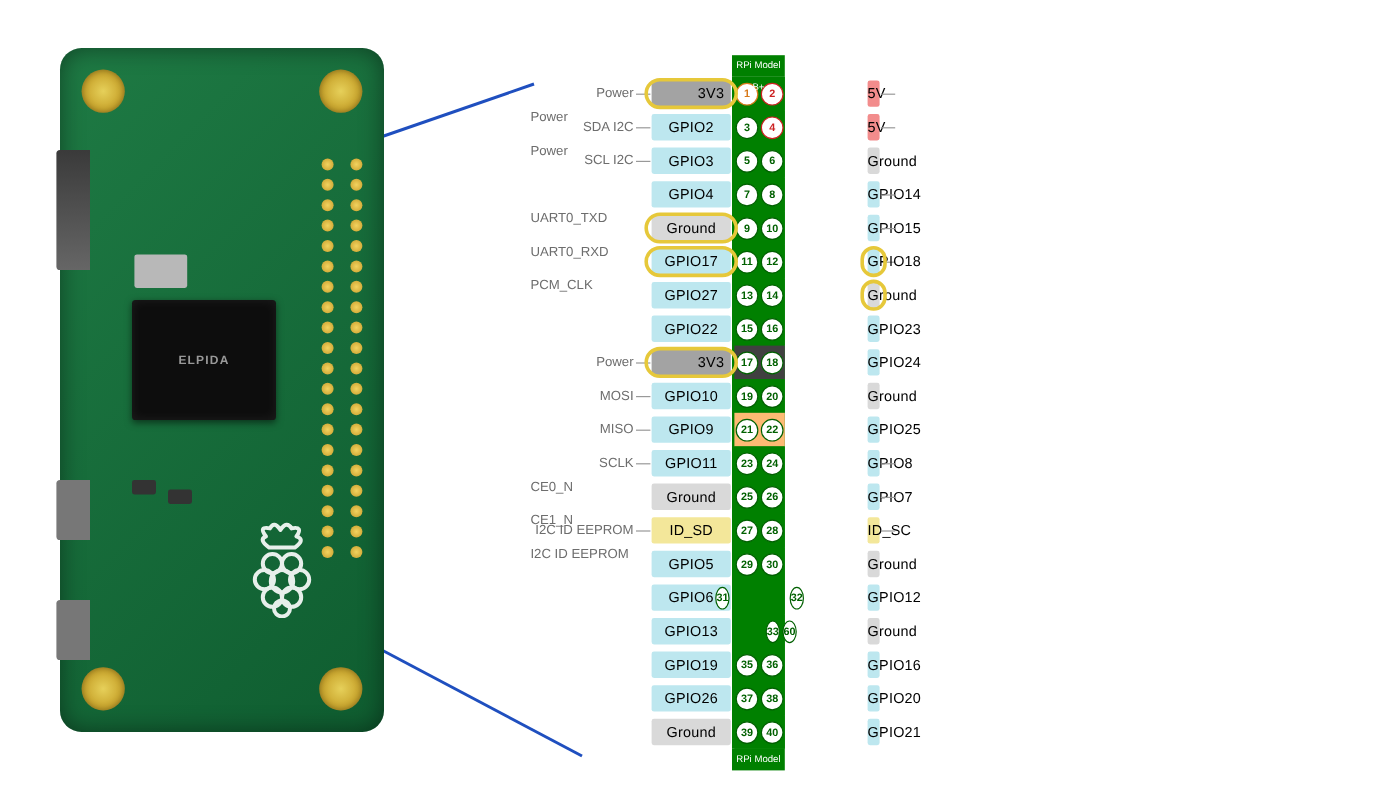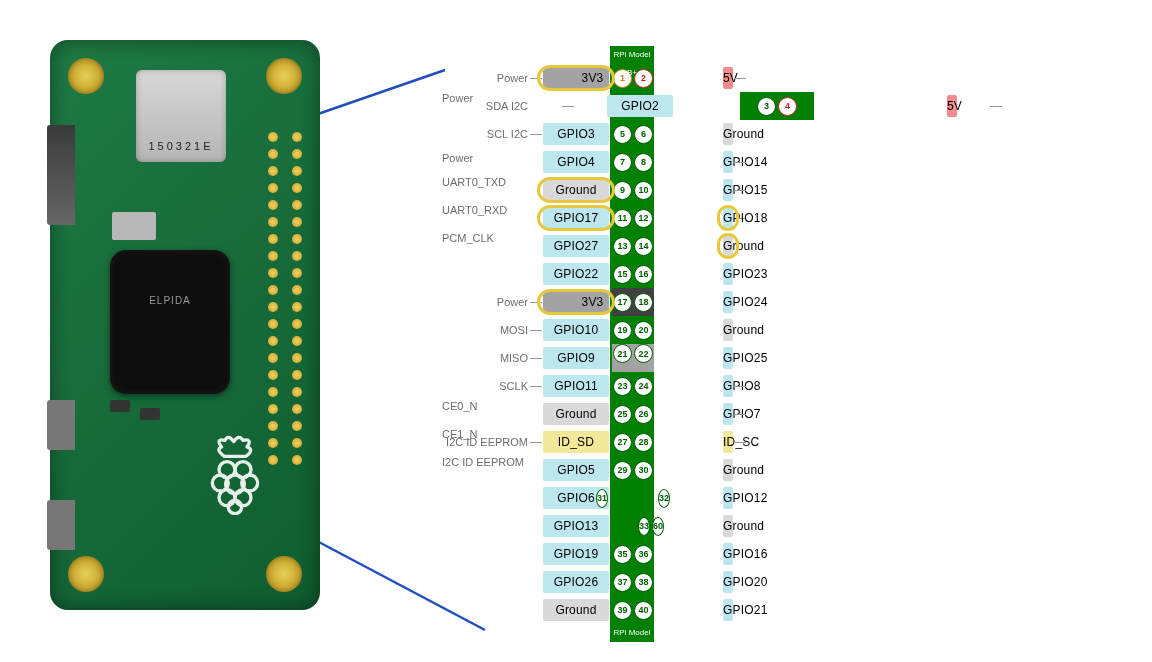--- a/index.html
+++ b/index.html
@@ -7,22 +7,22 @@
   
   .board-wrap { position:absolute; left:50px; top:40px; width:270px; height:570px; }
   .board { position:absolute; left:0; top:0; width:270px; height:570px;
     background: linear-gradient(135deg,#1e7a44 0%, #0f5d30 100%);
     border-radius:18px; box-shadow: inset 0 0 20px rgba(0,0,0,.45); }
   .mount { position:absolute; width:36px; height:36px; border-radius:50%;
     background: radial-gradient(circle,#e6d05a 0%,#caa62e 60%,#a8871f 100%);
     box-shadow: inset 0 0 6px rgba(0,0,0,.35); }
   .mount.tl{top:18px;left:18px;} .mount.tr{top:18px;right:18px;}
   .mount.bl{bottom:18px;left:18px;} .mount.br{bottom:18px;right:18px;}
-  .chip { position:absolute; left:60px; top:210px; width:120px; height:144px; background:#0d0d0d;
-    border-radius:16px; box-shadow: inset 0 0 10px rgba(255,255,255,.07),0 2px 6px rgba(0,0,0,.5);}
+  .chip { position:absolute; left:60px; top:210px; width:120px; height:100px; background:#0d0d0d;
+    border-radius:3px; box-shadow: inset 0 0 10px rgba(255,255,255,.07),0 2px 6px rgba(0,0,0,.5); font-weight: bold;}
   .chip-label{ position:absolute; left:0; right:0; top:45px; text-align:center; color:#999; font-size:10px; letter-spacing:1px;}
   .sd { position:absolute; left:86px; top:30px; width:90px; height:92px; background:linear-gradient(#d8d8d8,#b5b5b5);
     border-radius:6px; box-shadow:inset 0 0 6px rgba(0,0,0,.25);}
   .sd-label{position:absolute;bottom:10px;width:100%;text-align:center;color:#222;font-size:11px;letter-spacing:3px;}
   .hdmi { position:absolute; left:-3px; top:85px; width:28px; height:100px; background:linear-gradient(#3a3a3a,#666);
     border-radius:3px 0 0 3px;}
   .usb1 { position:absolute; left:-3px; top:360px; width:28px; height:50px; background:#777; border-radius:3px 0 0 3px;}
   .usb2 { position:absolute; left:-3px; top:460px; width:28px; height:50px; background:#777; border-radius:3px 0 0 3px;}
   .gpio-holes{ position:absolute; right:18px; top:92px; width:34px; display:flex; flex-direction:column; gap:7px; }
   .gpio-row{ display:flex; gap:7px; justify-content:space-between;}
@@ -65,23 +65,20 @@
     <line x1="315" y1="115" x2="445" y2="70" stroke="#1f4fbf" stroke-width="2.5"></line>
     <line x1="315" y1="540" x2="485" y2="630" stroke="#1f4fbf" stroke-width="2.5"></line>
   </svg>
 
   <div class="board-wrap">
     <div class="board">
       <div class="mount tl"></div>
       <div class="mount tr"></div>
       <div class="mount bl"></div>
       <div class="mount br"></div>
-      <div class="sd">
-        <div class="sd-label">150321E</div>
-      </div>
       <div class="hdmi"></div>
       <div class="usb1"></div>
       <div class="usb2"></div>
       <div class="chip">
         <div class="chip-label">ELPIDA</div>
       </div>
       <div class="gpio-holes" id="holes">
           <div class="gpio-row">
             <div class="hole"></div>
             <div class="hole"></div>
@@ -201,21 +198,21 @@
           <div class="gap"></div>
           <div style="grid-column: 5 / span 2; display: flex; justify-content: center; align-items: center; background: rgb(0, 128, 0); height: 28px;">
             <div class="pin orange">1</div>
             <div class="pin red">2</div>
           </div>
           <div class="gap"></div>
           <div class="tag v5">5V</div>
           <div class="dash"></div>
           <div class="lbl right">Power</div>
         </div>
-        <div class="row" style="grid-template-columns: 90px 12px 68px 2px 40px 2px 68px 12px 110px; gap: 32px;">
+        <div class="row" style="grid-template-columns: 90px 12px 68px 2px 40px 2px 68px 12px 110px;">
           <div class="lbl">SDA I2C</div>
           <div class="dash"></div>
           <div class="tag gpio">GPIO2</div>
           <div class="gap"></div>
           <div style="grid-column: 5 / span 2; display: flex; justify-content: center; align-items: center; background: rgb(0, 128, 0); height: 28px;">
             <div class="pin">3</div>
             <div class="pin red">4</div>
           </div>
           <div class="gap"></div>
           <div class="tag v5">5V</div>
@@ -332,21 +329,21 @@
           <div class="gap"></div>
           <div class="tag gnd">Ground</div>
           <div></div>
           <div class="lbl right"></div>
         </div>
         <div class="row" style="grid-template-columns: 90px 12px 68px 2px 40px 2px 68px 12px 110px;">
           <div class="lbl">MISO</div>
           <div class="dash"></div>
           <div class="tag gpio">GPIO9</div>
           <div class="gap"></div>
-          <div style="grid-column: 5 / span 2; display: flex; justify-content: center; align-items: flex-start; background: #a3a3a3; height: 28px;">
+          <div style="grid-column: 5 / span 2; display: flex; justify-content: center; align-items: center; background: #fdba74; height: 28px;">
             <div class="pin">21</div>
             <div class="pin">22</div>
           </div>
           <div class="gap"></div>
           <div class="tag gpio">GPIO25</div>
           <div></div>
           <div class="lbl right"></div>
         </div>
         <div class="row" style="grid-template-columns: 90px 12px 68px 2px 40px 2px 68px 12px 110px;">
           <div class="lbl">SCLK</div>

